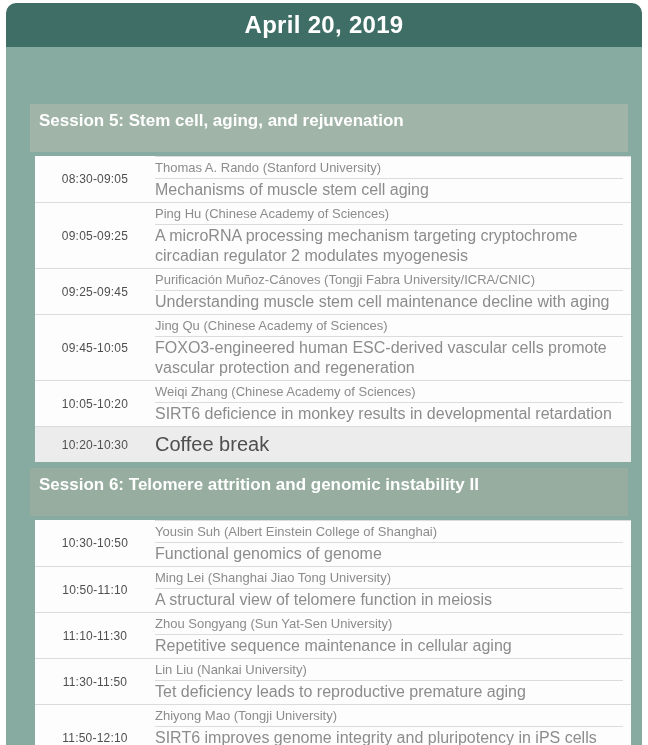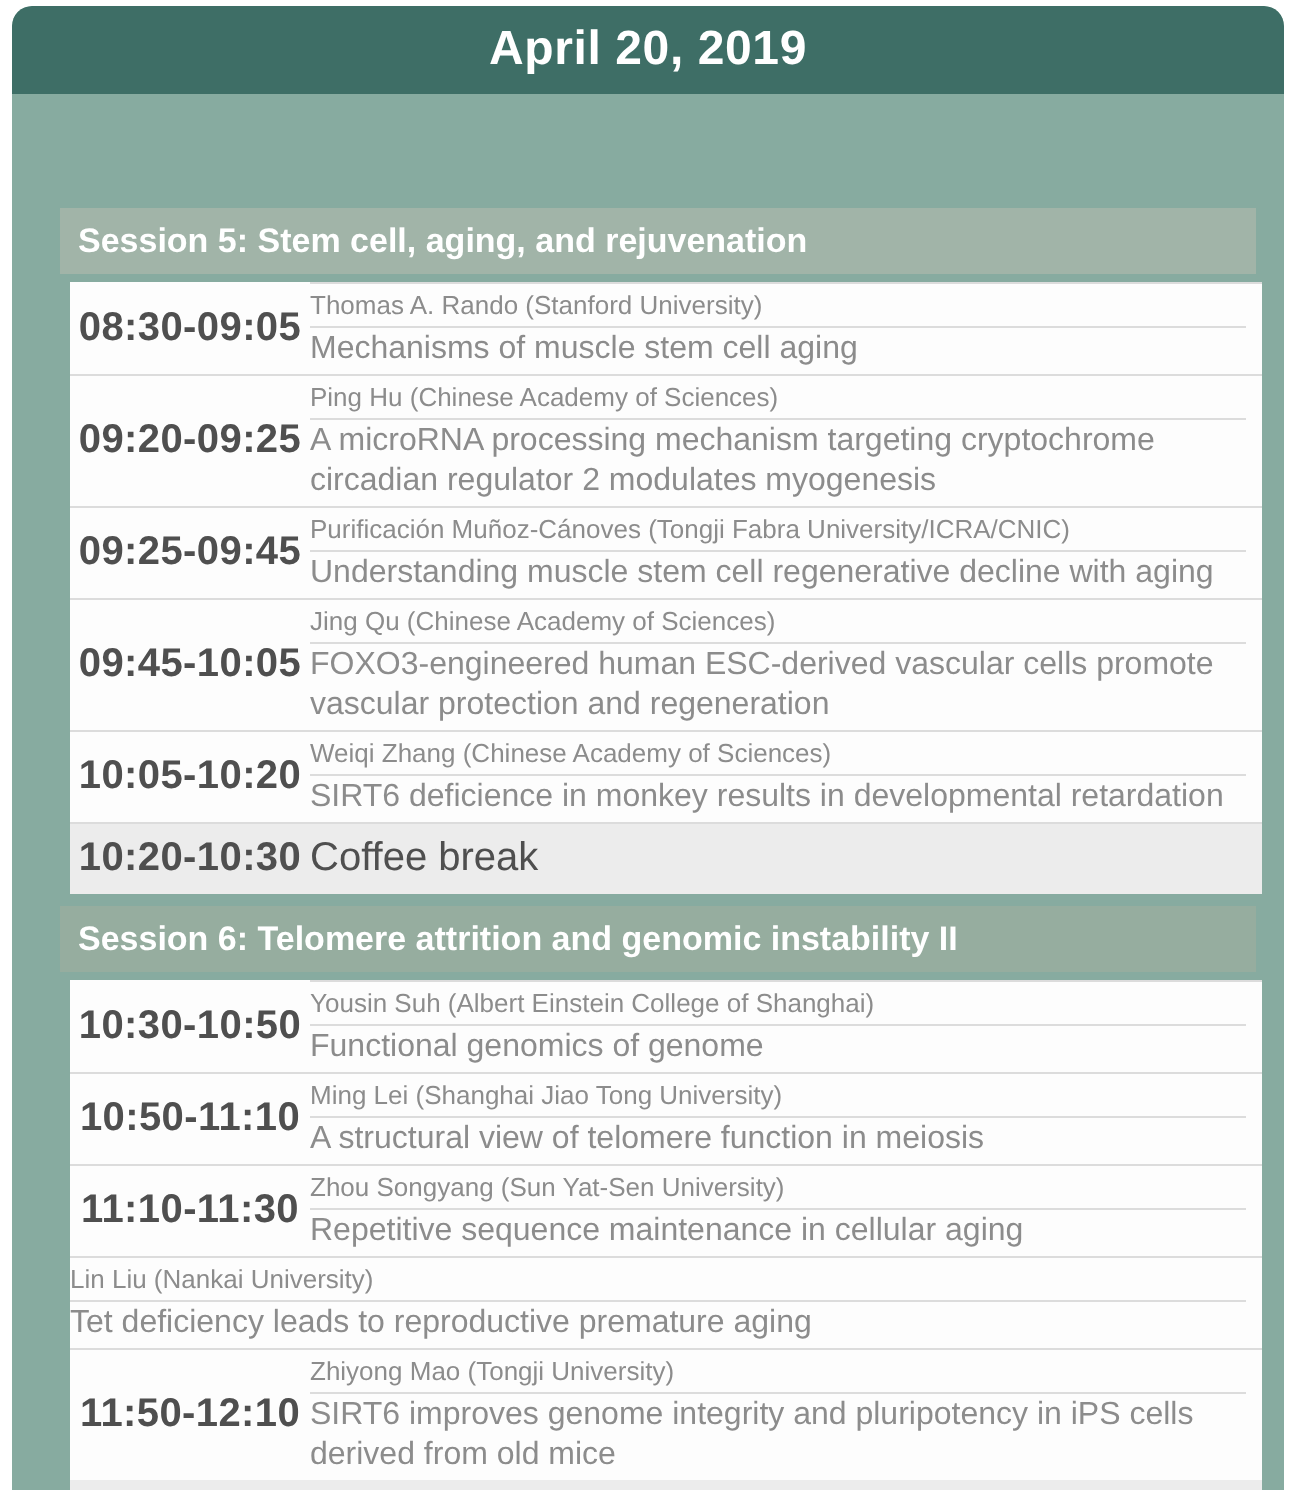--- a/index.html
+++ b/index.html
@@ -32,21 +32,21 @@
     text-align: center;
     letter-spacing: 0.3px;
   }
   .content {
     position: relative;
     padding-top: 57px;
   }
   .session-bar {
     margin-left: 24px;
     width: 598px;
-    height: 33px;
+    height: 48px;
     line-height: 33px;
     box-sizing: border-box;
     padding-left: 9px;
     color: #ffffff;
     font-weight: bold;
     font-size: 17px;
     margin-top: 6px;
     white-space: nowrap;
     overflow: hidden;
   }
@@ -61,23 +61,22 @@
     display: flex;
   }
   .row + .row { border-top: 1px solid var(--line, #dcdcdc); }
   .table .row:first-child .cell { border-top: 1px solid var(--line, #dcdcdc); }
   .time {
     flex: 0 0 120px;
     display: flex;
     align-items: center;
     justify-content: center;
     color: var(--time-color, #4f4f4f);
-    font-size: 20px;
+    font-size: 12px;
     letter-spacing: 0.2px;
-    font-weight: bold;
   }
   .cell {
     flex: 1;
     padding-right: 8px;
     min-width: 0;
   }
   .speaker {
     font-size: 13px;
     line-height: 16px;
     color: var(--gray-text, #8c8c8c);
@@ -121,31 +120,31 @@
       <div class="session-bar" style="background: rgb(161, 180, 168);">Session 5: Stem cell, aging, and rejuvenation</div>
       <div class="table">
         <div class="row">
           <div class="time">08:30-09:05</div>
           <div class="cell">
             <div class="speaker">Thomas A. Rando (Stanford University)</div>
             <div class="talk">Mechanisms of muscle stem cell aging</div>
           </div>
         </div>
         <div class="row">
-          <div class="time">09:20-09:25</div>
+          <div class="time">09:05-09:25</div>
           <div class="cell">
             <div class="speaker">Ping Hu (Chinese Academy of Sciences)</div>
             <div class="talk">A microRNA processing mechanism targeting cryptochrome circadian regulator 2 modulates myogenesis</div>
           </div>
         </div>
         <div class="row">
           <div class="time">09:25-09:45</div>
           <div class="cell">
             <div class="speaker">Purificación Muñoz-Cánoves (Tongji Fabra University/ICRA/CNIC)</div>
-            <div class="talk">Understanding muscle stem cell regenerative decline with aging</div>
+            <div class="talk">Understanding muscle stem cell maintenance decline with aging</div>
           </div>
         </div>
         <div class="row">
           <div class="time">09:45-10:05</div>
           <div class="cell">
             <div class="speaker">Jing Qu (Chinese Academy of Sciences)</div>
             <div class="talk">FOXO3-engineered human ESC-derived vascular cells promote vascular protection and regeneration</div>
           </div>
         </div>
         <div class="row">
@@ -177,20 +176,21 @@
           </div>
         </div>
         <div class="row">
           <div class="time">11:10-11:30</div>
           <div class="cell">
             <div class="speaker">Zhou Songyang (Sun Yat-Sen University)</div>
             <div class="talk">Repetitive sequence maintenance in cellular aging</div>
           </div>
         </div>
         <div class="row">
+          <div class="time">11:30-11:50</div>
           <div class="cell">
             <div class="speaker">Lin Liu (Nankai University)</div>
             <div class="talk">Tet deficiency leads to reproductive premature aging</div>
           </div>
         </div>
         <div class="row">
           <div class="time">11:50-12:10</div>
           <div class="cell">
             <div class="speaker">Zhiyong Mao (Tongji University)</div>
             <div class="talk">SIRT6 improves genome integrity and pluripotency in iPS cells derived from old mice</div>

